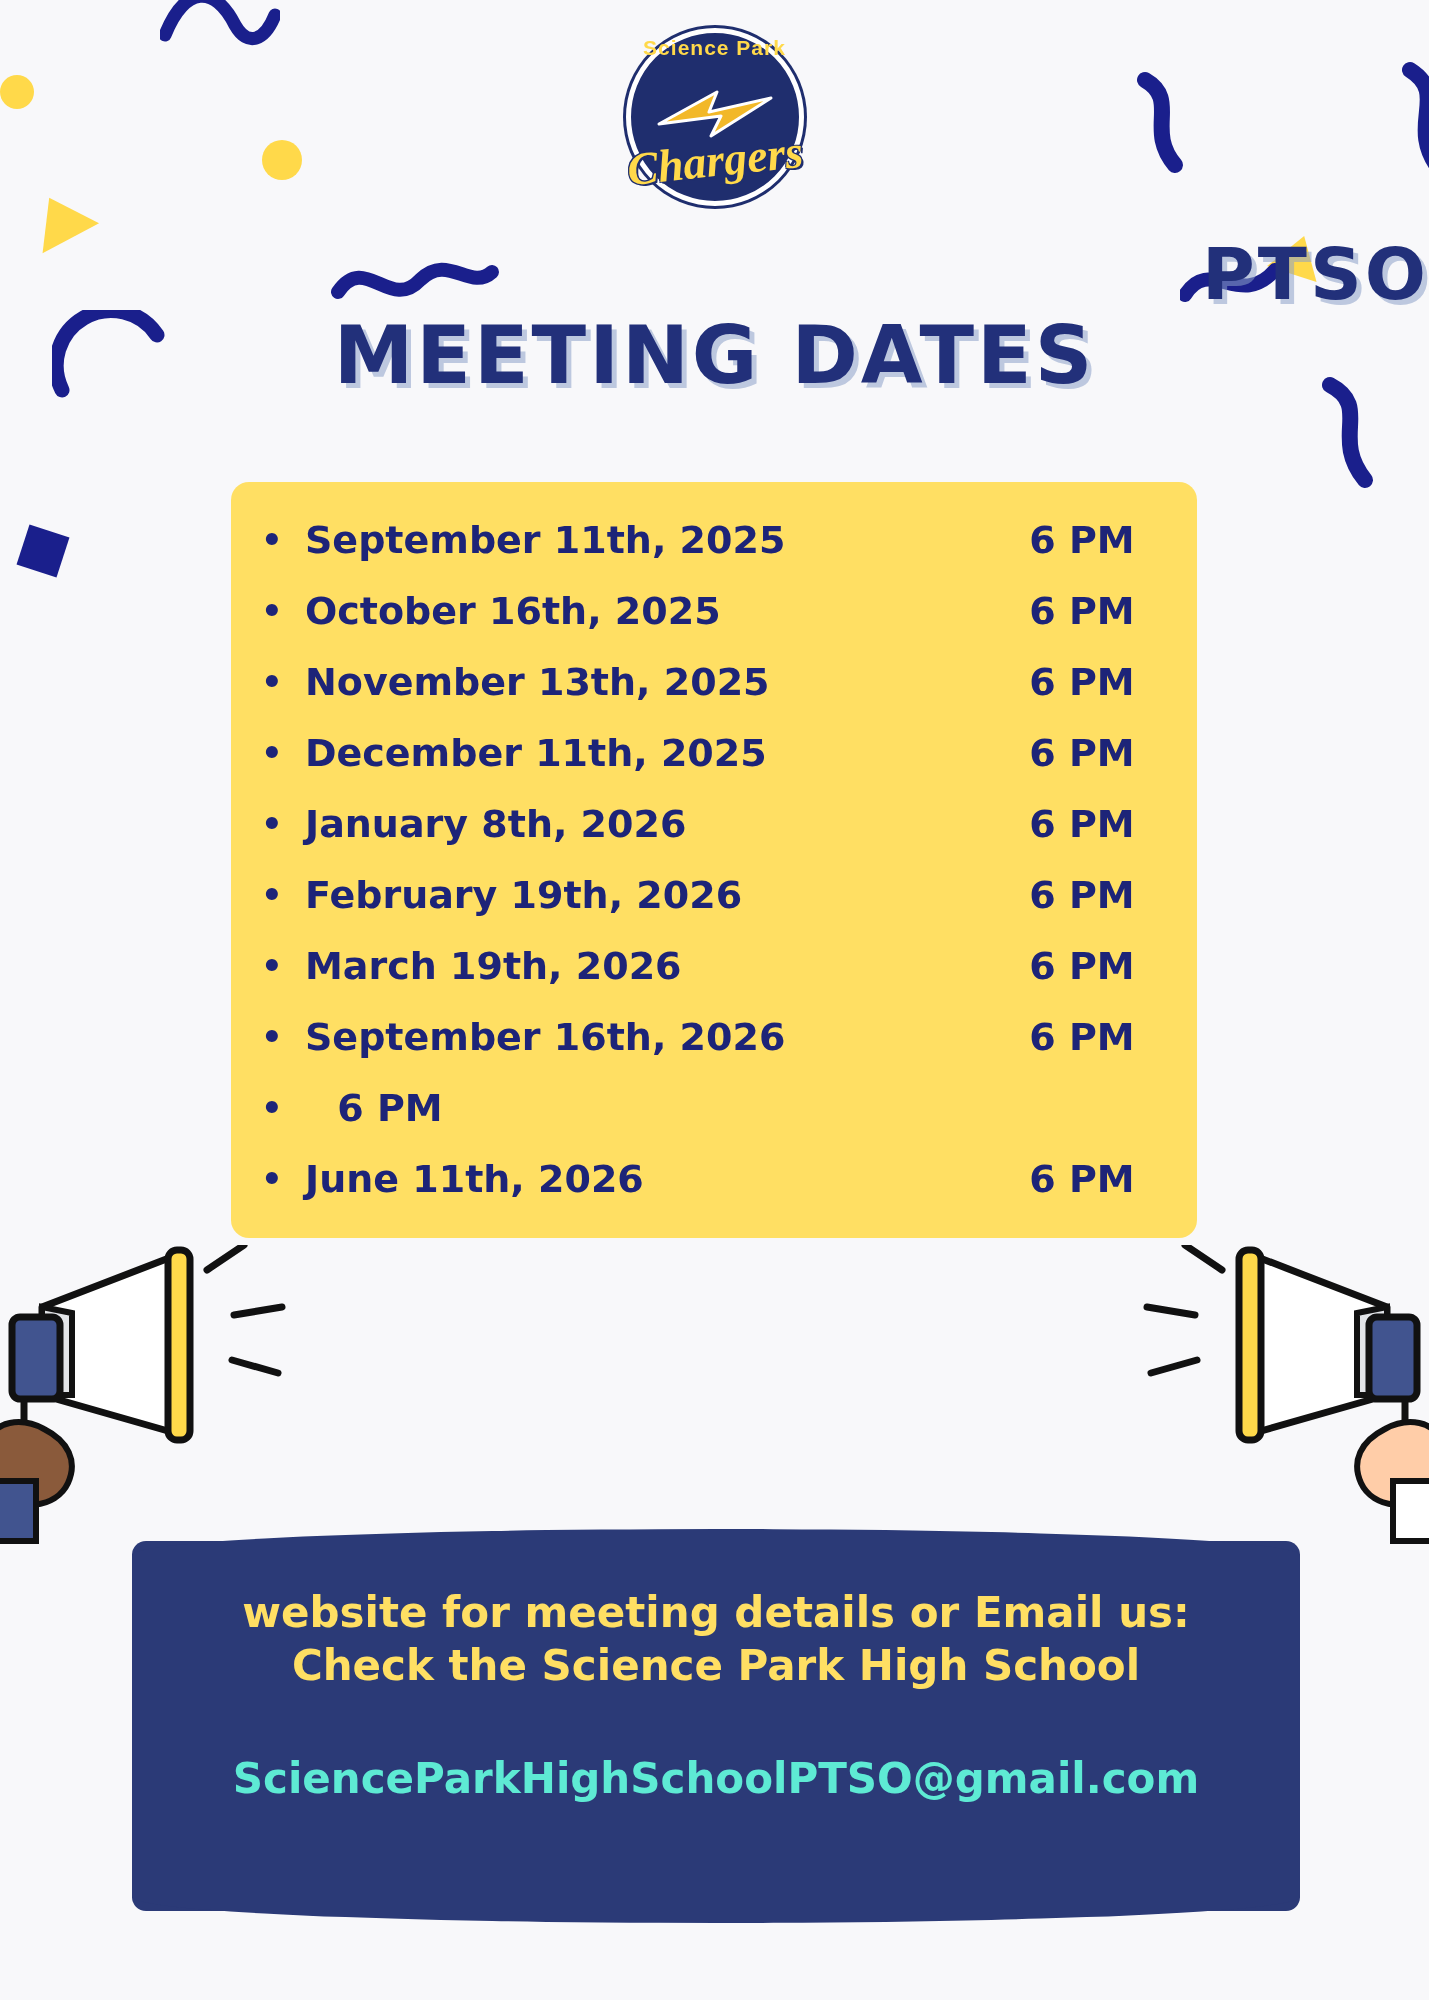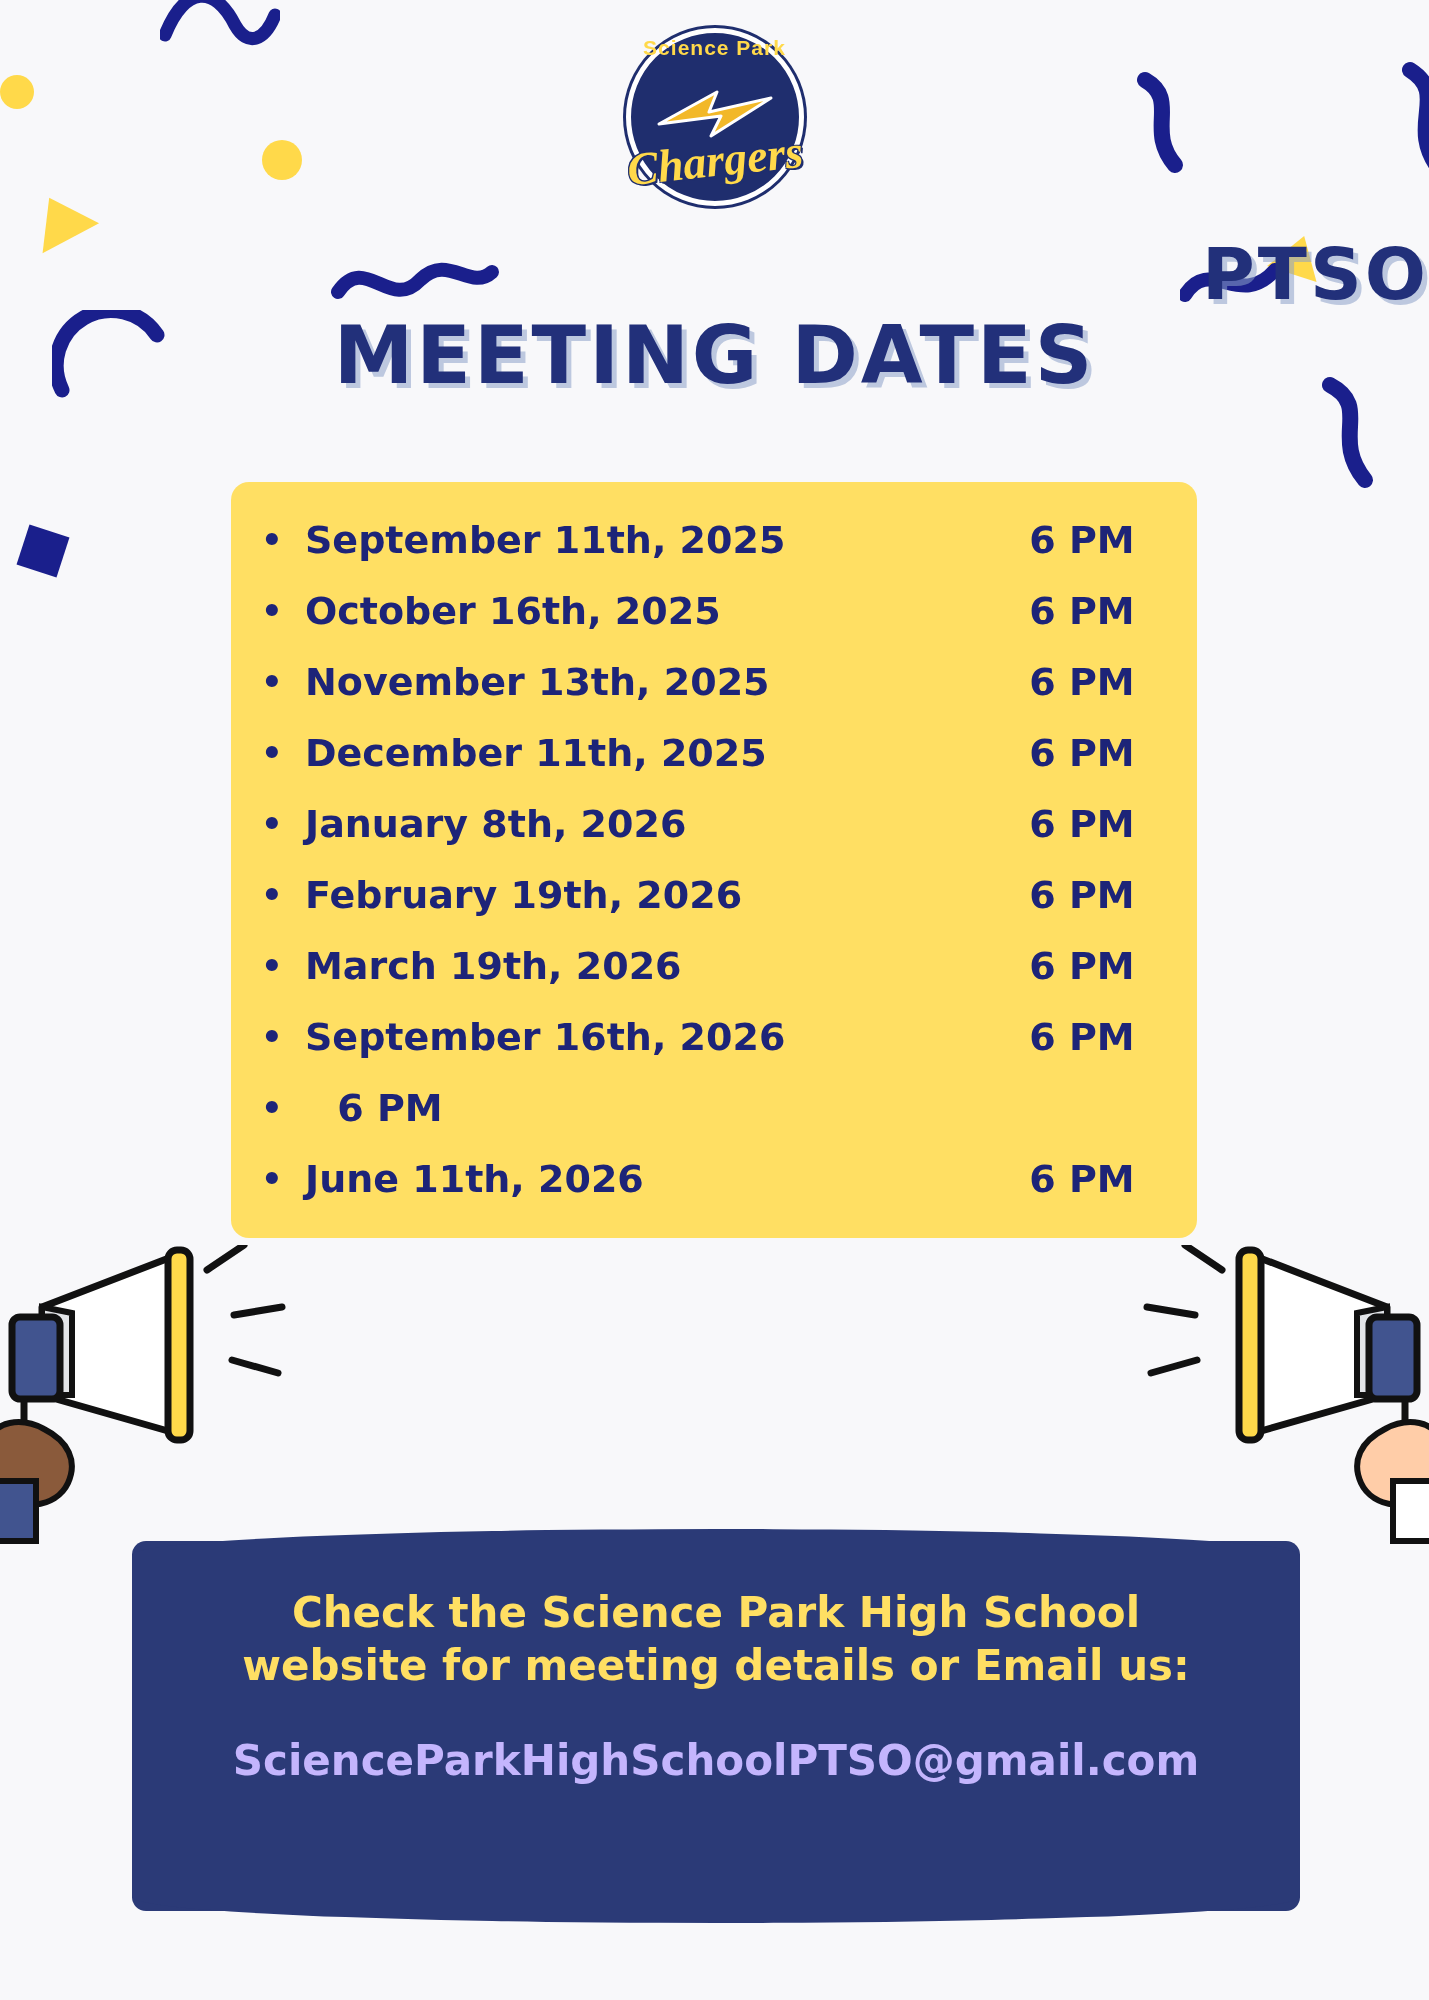--- a/index.html
+++ b/index.html
@@ -153,25 +153,25 @@
   .footer-line {
     color: #ffdf63;
     font-weight: bold;
     font-size: 42px;
     font-family: "DejaVu Sans", sans-serif;
     line-height: 1.25;
     position: relative;
     z-index: 2;
   }
   .footer-email {
-    color: #c4b5fd;
+    color: #5eead4;
     font-weight: bold;
     font-size: 42px;
     font-family: "DejaVu Sans", sans-serif;
-    margin-top: 44px;
+    margin-top: 62px;
     position: relative;
     z-index: 2;
   }
 </style>
 </head>
 <body>
 
 <div class="poster">
 
   <div class="conf dot" style="left:0px;top:75px;width:34px;height:34px;background:#ffd94a;"></div>
@@ -296,18 +296,18 @@
       <path d="M90 150 L90 68 L60 62 L60 150 Z" fill="#e2e4e8" stroke="#111" stroke-width="6"></path>
       <rect x="186" y="5" width="22" height="190" rx="9" fill="#ffd94a" stroke="#111" stroke-width="7"></rect>
       <rect x="30" y="72" width="48" height="82" rx="8" fill="#41548f" stroke="#111" stroke-width="7"></rect>
       <path d="M42 154 L42 190" stroke="#111" stroke-width="7"></path>
       <path d="M10 196 C 10 176, 40 172, 62 184 C 86 196, 96 216, 86 238 C 74 264, 34 266, 14 250 Z" fill="#ffcda8" stroke="#111" stroke-width="6"></path>
       <path d="M0 236 L54 236 L54 296 L0 296 Z" fill="#ffffff" stroke="#111" stroke-width="6"></path>
     </g>
   </svg>
 
   <div class="footer">
+    <div class="footer-line">website for meeting details or Email us:</div>
     <div class="footer-line">Check the Science Park High School</div>
-    <div class="footer-line">website for meeting details or Email us:</div>
     <div class="footer-email">ScienceParkHighSchoolPTSO@gmail.com</div>
   </div>
 
 </div>
 
 </body></html>

